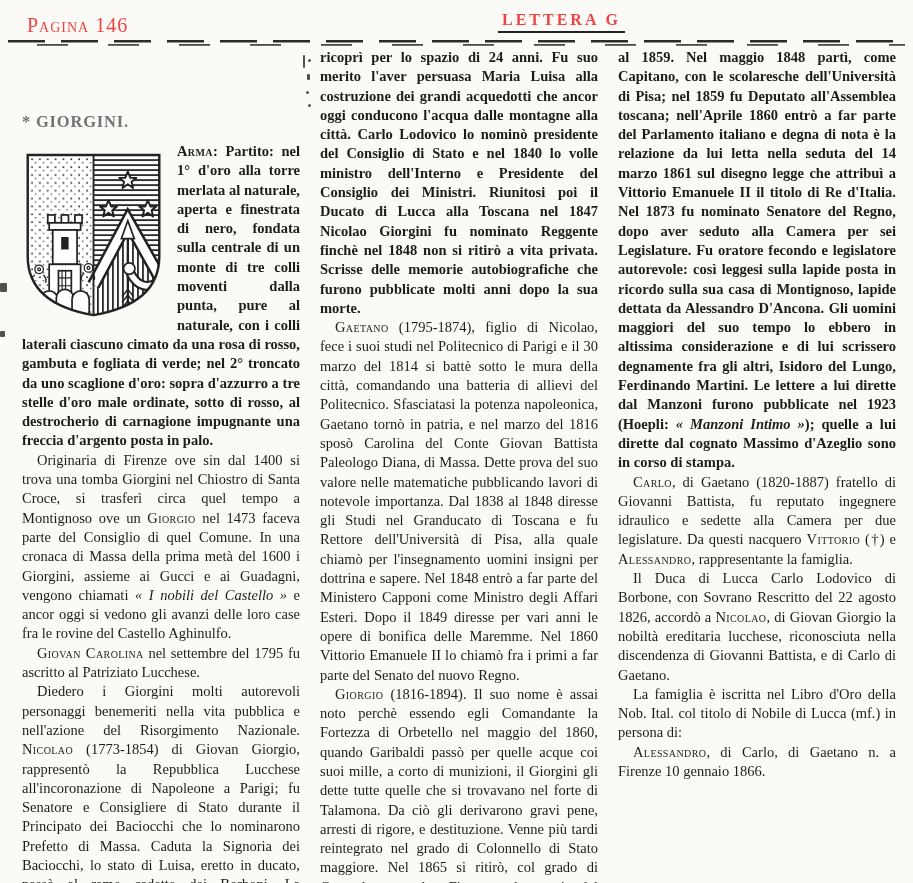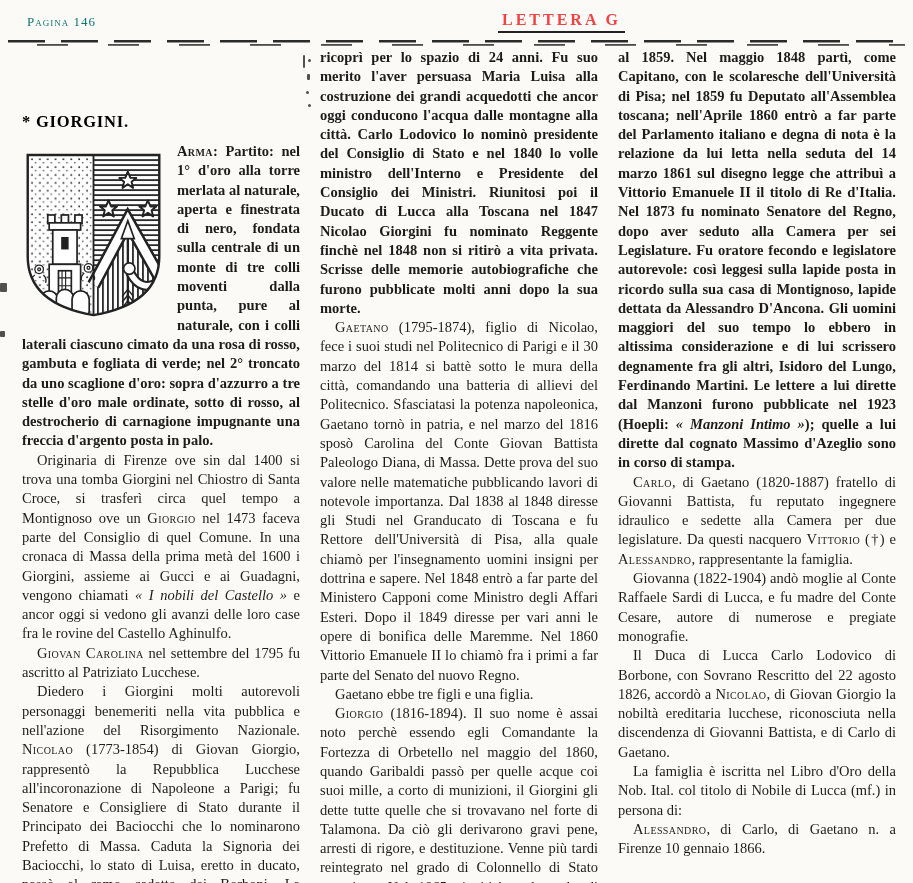--- a/index.html
+++ b/index.html
@@ -1,39 +1,39 @@
 <!DOCTYPE html>
 <html lang="it"><head>
 <meta charset="utf-8">
 <style>
   html,body{margin:0;padding:0;background:#fbfaf7;}
   .page{position:relative;width:913px;height:883px;overflow:hidden;
         font-family:"Liberation Serif","DejaVu Serif",serif;color:#1d1c1a;
         background:#fbfaf7;}
   
-  .hdr-page{position:absolute;left:27px;top:14px;font-size:13px;
-            font-variant:small-caps;letter-spacing:1px;color:#0f766e;}
+  .hdr-page{position:absolute;left:27px;top:14px;font-size:20px;
+            font-variant:small-caps;letter-spacing:1px;color:#ef4444;}
   .hdr-letter{position:absolute;left:498px;top:11px;font-size:16px;font-weight:bold;
               letter-spacing:3px;padding:0 4px 2px 4px;border-bottom:2.5px solid #222;
               color:#ef4444;}
   .hdr-rule{position:absolute;left:8px;top:40px;width:897px;height:7px;
     background-image:
       repeating-linear-gradient(90deg,#2b2b2b 0 37px,rgba(0,0,0,0) 37px 53px),
       repeating-linear-gradient(90deg,rgba(0,0,0,0) 0 18px,#4a4a46 18px 49px,rgba(0,0,0,0) 49px 71px);
     background-size:100% 2.5px,100% 1.8px;
     background-position:0 0,11px 4px;background-repeat:no-repeat;}
   
   .cols{position:absolute;left:22px;top:48px;width:876px;display:flex;gap:20px;}
   .col{width:278px;text-align:justify;}
   .col p{margin:0;font-size:14.5px;line-height:19.3px;text-indent:15px;}
   .col p.noind{text-indent:0;font-weight:bold;}
   .sc{font-variant:small-caps;letter-spacing:0.4px;}
   .it{font-style:italic;}
   h2.fam{margin:64px 0 10px 0;font-size:16.5px;font-weight:bold;letter-spacing:0.8px;
-         text-align:left;text-indent:0;color:#000000;}
+         text-align:left;text-indent:0;color:#737373;}
   .arms{float:left;margin:6px 12px 2px 0;}
   
   .art{position:absolute;background:#52504c;border-radius:1px;}
   .a1{left:303px;top:55px;width:2px;height:13px;}
   .a2{left:308px;top:59px;width:3px;height:3px;border-radius:50%;}
   .a3{left:307px;top:74px;width:3px;height:6px;}
   .a4{left:306px;top:91px;width:3px;height:3px;border-radius:50%;}
   .a5{left:308px;top:104px;width:3px;height:3px;border-radius:50%;}
   .a6{left:0;top:283px;width:7px;height:9px;}
   .a7{left:0;top:331px;width:5px;height:6px;}
@@ -147,30 +147,28 @@
           <p><span>Originaria di Firenze ove sin dal 1400 si trova una tomba Giorgini nel Chiostro di Santa Croce, si trasferì circa quel tempo a Montignoso ove un </span><span class="sc">Giorgio</span><span> nel 1473 faceva parte del Consiglio di quel Comune. In una cronaca di Massa della prima metà del 1600 i Giorgini, assieme ai Gucci e ai Guadagni, vengono chiamati </span><span class="it">« I nobili del Castello »</span><span> e ancor oggi si vedono gli avanzi delle loro case fra le rovine del Castello Aghinulfo.</span></p>
           <p><span class="sc">Giovan Carolina</span><span> nel settembre del 1795 fu ascritto al Patriziato Lucchese.</span></p>
           <p><span>Diedero i Giorgini molti autorevoli personaggi benemeriti nella vita pubblica e nell'azione del Risorgimento Nazionale. </span><span class="sc">Nicolao</span><span> (1773-1854) di Giovan Giorgio, rappresentò la Repubblica Lucchese all'incoronazione di Napoleone a Parigi; fu Senatore e Consigliere di Stato durante il Principato dei Baciocchi che lo nominarono Prefetto di Massa. Caduta la Signoria dei Baciocchi, lo stato di Luisa, eretto in ducato, passò al ramo cadetto dei Borboni. La Duchessa Maria Luisa nel 1820 nominò il Giorgini Gonfaloniere della Città, carica che egli</span></p>
         </div>
     </div>
 
     <div class="col">
       <div>
           <p class="noind"><span>ricoprì per lo spazio di 24 anni. Fu suo merito l'aver persuasa Maria Luisa alla costruzione dei grandi acquedotti che ancor oggi conducono l'acqua dalle montagne alla città. Carlo Lodovico lo nominò presidente del Consiglio di Stato e nel 1840 lo volle ministro dell'Interno e Presidente del Consiglio dei Ministri. Riunitosi poi il Ducato di Lucca alla Toscana nel 1847 Nicolao Giorgini fu nominato Reggente finchè nel 1848 non si ritirò a vita privata. Scrisse delle memorie autobiografiche che furono pubblicate molti anni dopo la sua morte.</span></p>
           <p><span class="sc">Gaetano</span><span> (1795-1874), figlio di Nicolao, fece i suoi studi nel Politecnico di Parigi e il 30 marzo del 1814 si battè sotto le mura della città, comandando una batteria di allievi del Politecnico. Sfasciatasi la potenza napoleonica, Gaetano tornò in patria, e nel marzo del 1816 sposò Carolina del Conte Giovan Battista Paleologo Diana, di Massa. Dette prova del suo valore nelle matematiche pubblicando lavori di notevole importanza. Dal 1838 al 1848 diresse gli Studi nel Granducato di Toscana e fu Rettore dell'Università di Pisa, alla quale chiamò per l'insegnamento uomini insigni per dottrina e sapere. Nel 1848 entrò a far parte del Ministero Capponi come Ministro degli Affari Esteri. Dopo il 1849 diresse per vari anni le opere di bonifica delle Maremme. Nel 1860 Vittorio Emanuele II lo chiamò fra i primi a far parte del Senato del nuovo Regno.</span></p>
-          <p><span>Gaetano ebbe tre figli e una figlia.</span></p>
           <p><span class="sc">Giorgio</span><span> (1816-1894). Il suo nome è assai noto perchè essendo egli Comandante la Fortezza di Orbetello nel maggio del 1860, quando Garibaldi passò per quelle acque coi suoi mille, a corto di munizioni, il Giorgini gli dette tutte quelle che si trovavano nel forte di Talamona. Da ciò gli derivarono gravi pene, arresti di rigore, e destituzione. Venne più tardi reintegrato nel grado di Colonnello di Stato maggiore. Nel 1865 si ritirò, col grado di Generale, e morì a Firenze nel gennaio del 1894.</span></p>
         </div>
     </div>
 
     <div class="col">
       <div>
           <p class="noind"><span>al 1859. Nel maggio 1848 partì, come Capitano, con le scolaresche dell'Università di Pisa; nel 1859 fu Deputato all'Assemblea toscana; nell'Aprile 1860 entrò a far parte del Parlamento italiano e degna di nota è la relazione da lui letta nella seduta del 14 marzo 1861 sul disegno legge che attribuì a Vittorio Emanuele II il titolo di Re d'Italia. Nel 1873 fu nominato Senatore del Regno, dopo aver seduto alla Camera per sei Legislature. Fu oratore fecondo e legislatore autorevole: così leggesi sulla lapide posta in ricordo sulla sua casa di Montignoso, lapide dettata da Alessandro D'Ancona. Gli uomini maggiori del suo tempo lo ebbero in altissima considerazione e di lui scrissero degnamente fra gli altri, Isidoro del Lungo, Ferdinando Martini. Le lettere a lui dirette dal Manzoni furono pubblicate nel 1923 (Hoepli: </span><span class="it">« Manzoni Intimo »</span><span>); quelle a lui dirette dal cognato Massimo d'Azeglio sono in corso di stampa.</span></p>
           <p><span class="sc">Carlo</span><span>, di Gaetano (1820-1887) fratello di Giovanni Battista, fu reputato ingegnere idraulico e sedette alla Camera per due legislature. Da questi nacquero </span><span class="sc">Vittorio</span><span> (†) e </span><span class="sc">Alessandro</span><span>, rappresentante la famiglia.</span></p>
-          <p><span>Giovanna (1822-1904) andò moglie al Conte Raffaele Sardi di Lucca, e fu madre del Conte Cesare, autore di numerose e pregiate monografie.</span></p>
           <p><span>Il Duca di Lucca Carlo Lodovico di Borbone, con Sovrano Rescritto del 22 agosto 1826, accordò a </span><span class="sc">Nicolao</span><span>, di Giovan Giorgio la nobiltà ereditaria lucchese, riconosciuta nella discendenza di Giovanni Battista, e di Carlo di Gaetano.</span></p>
           <p><span>La famiglia è iscritta nel Libro d'Oro della Nob. Ital. col titolo di Nobile di Lucca (mf.) in persona di:</span></p>
           <p><span class="sc">Alessandro</span><span>, di Carlo, di Gaetano n. a Firenze 10 gennaio 1866.</span></p>
         </div>
     </div>
 
   </div>
 
   <div class="art a1"></div>
   <div class="art a2"></div>

